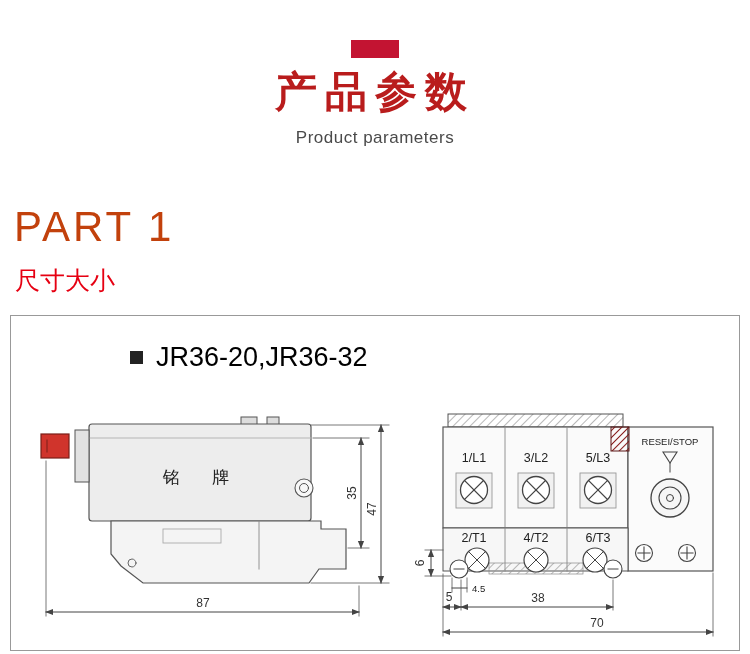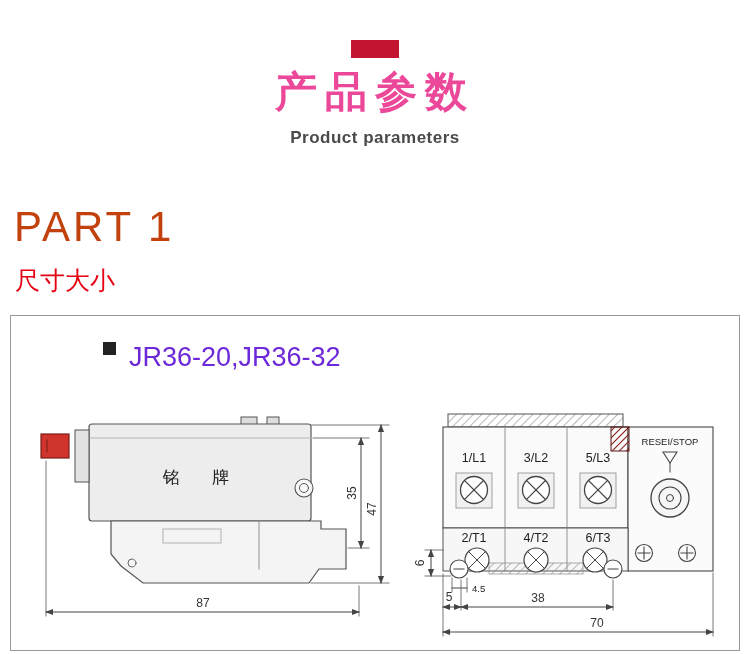--- a/index.html
+++ b/index.html
@@ -1,32 +1,32 @@
 <!DOCTYPE html>
 <html><head>
 <meta charset="utf-8">
 <style>
   * { margin:0; padding:0; box-sizing:border-box; }
   html,body { width:750px; background:#ffffff; font-family:"Liberation Sans", sans-serif; }
   body { height:654px; overflow:hidden; }
 
   .accent-block { width:48px; height:18px; background:#c31432; margin:40px auto 0; }
-  .page-title { text-align:center; font-size:42px; font-weight:600; color:#ec4899;
+  .page-title { text-align:center; font-size:42px; font-weight:600; color:#b91c1c;
                 letter-spacing:8px; margin-top:12px; line-height:1.05; }
   .page-subtitle { text-align:center; font-size:17px; color:#4a4a4a; margin:14px 0 56px;
-                   letter-spacing:0.5px;font-weight:bold; }
+                   letter-spacing:0.5px; }
 
   .part-heading { font-size:42px; font-weight:500; color:#c2410c; letter-spacing:3px;
                   margin:0 0 14px 14px; line-height:1.1; }
   .section-subtitle { font-size:25px; color:#e60012; font-weight:500; margin:8px 0 18px 15px; }
 
   .panel { position:relative; margin:0 10px; height:336px; border:1px solid #999; background:#fff; }
 
-  .model-row { position:absolute; left:92px; top:26px; display:flex; 
-               gap:13px; font-size:27px; color:#6d28d9; font-weight:500; }
+  .model-row { position:absolute; left:119px; top:26px; display:flex; align-items:center;
+               gap:13px; font-size:27px; color:#000000; font-weight:500; }
   .bullet { width:13px; height:13px; background:#222; flex:0 0 auto; }
 
   svg.diagram { position:absolute; left:0; top:0; width:728px; height:334px; }
 
   text { font-family:"Liberation Sans", sans-serif; fill:#222; }
   .dim-text { font-size:12px; fill:#333; }
   .term-text { font-size:12.5px; fill:#222; }
 </style>
 </head>
 <body>

